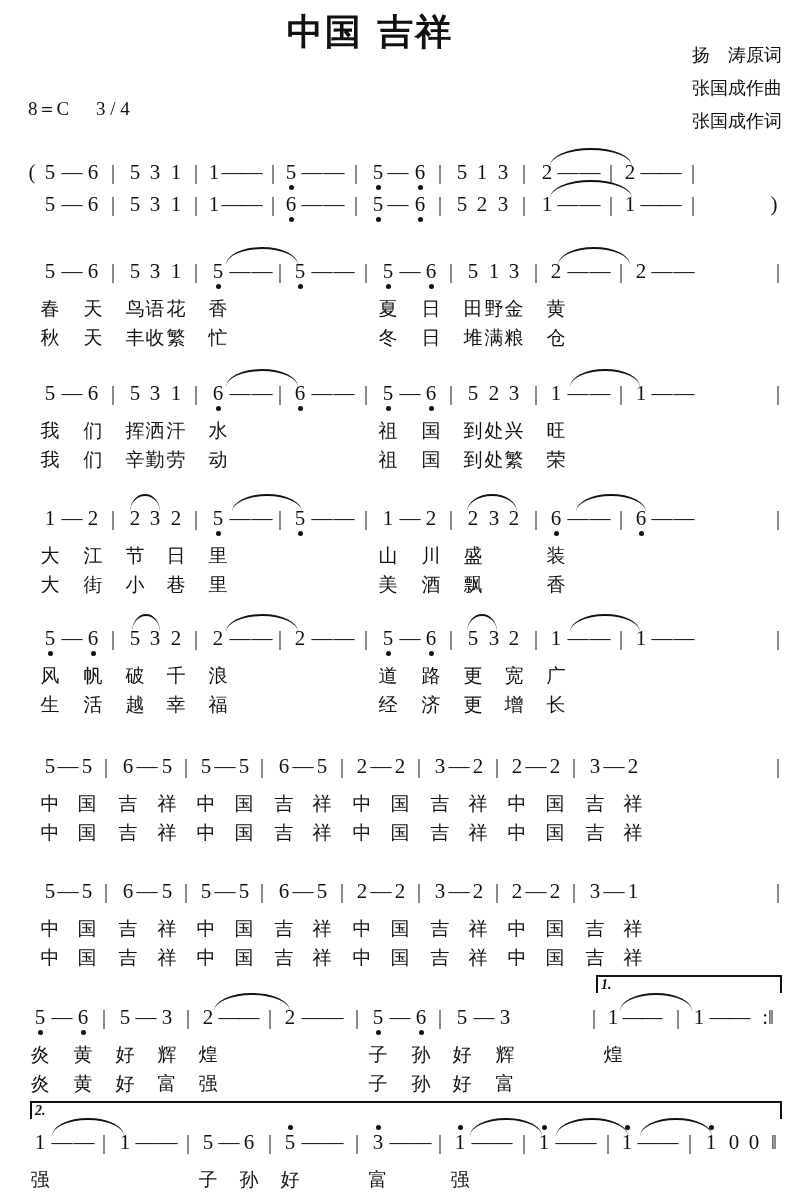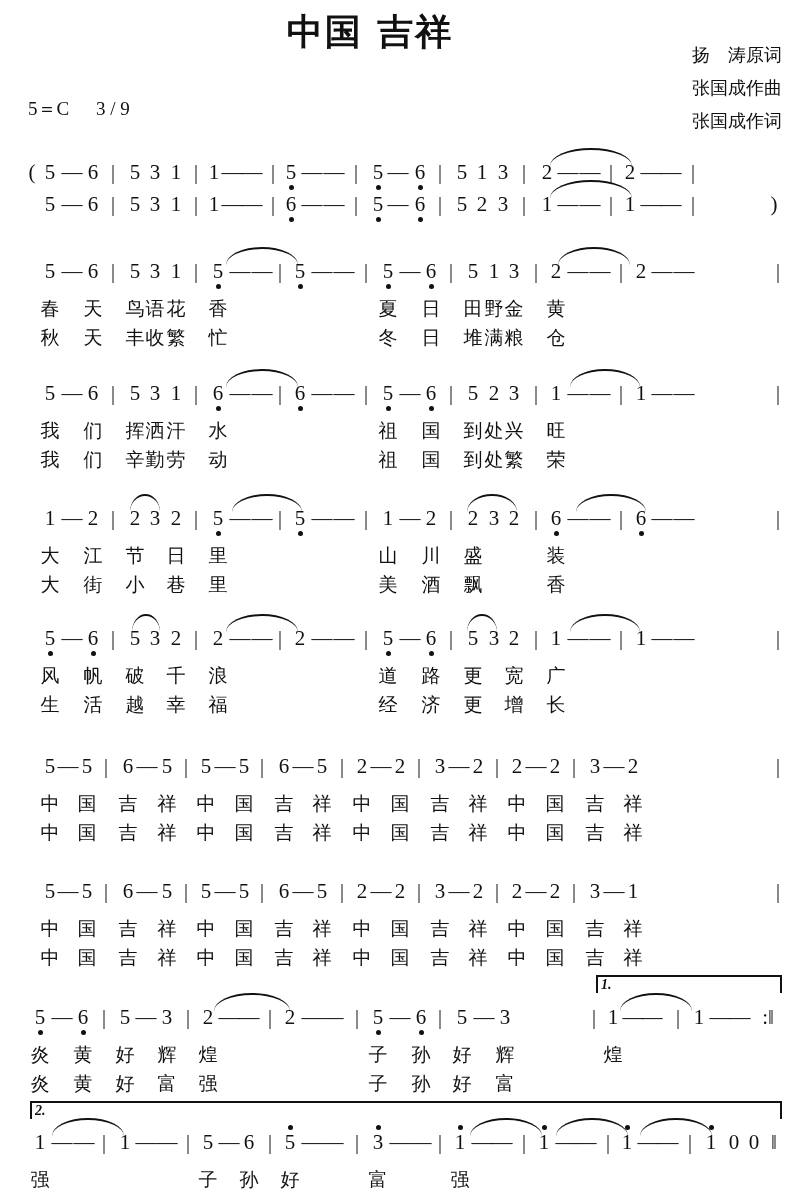--- a/index.html
+++ b/index.html
@@ -30,22 +30,22 @@
 </head>
 <body>
 
 <div class="title">中国 吉祥</div>
 <div class="credits">
   <div>扬　涛原词</div>
   <div>张国成作曲</div>
   <div>张国成作词</div>
 </div>
 <div class="key">
-  <span>5＝C</span>
-  <span>3 / 9</span>
+  <span>8＝C</span>
+  <span>3 / 4</span>
 </div>
 
 <div id="score">
     <div class="system" style="top: 158px;">
       <div class="cell" style="left: 17px;"><span>(</span></div>
       <div class="cell" style="left: 35px;"><span>5</span></div>
       <div class="cell" style="left: 57px;"><span>—</span></div>
       <div class="cell" style="left: 78px;"><span>6</span></div>
       <div class="cell bar" style="left: 98px;"><span>|</span></div>
       <div class="cell" style="left: 120px;"><span>5</span></div>

